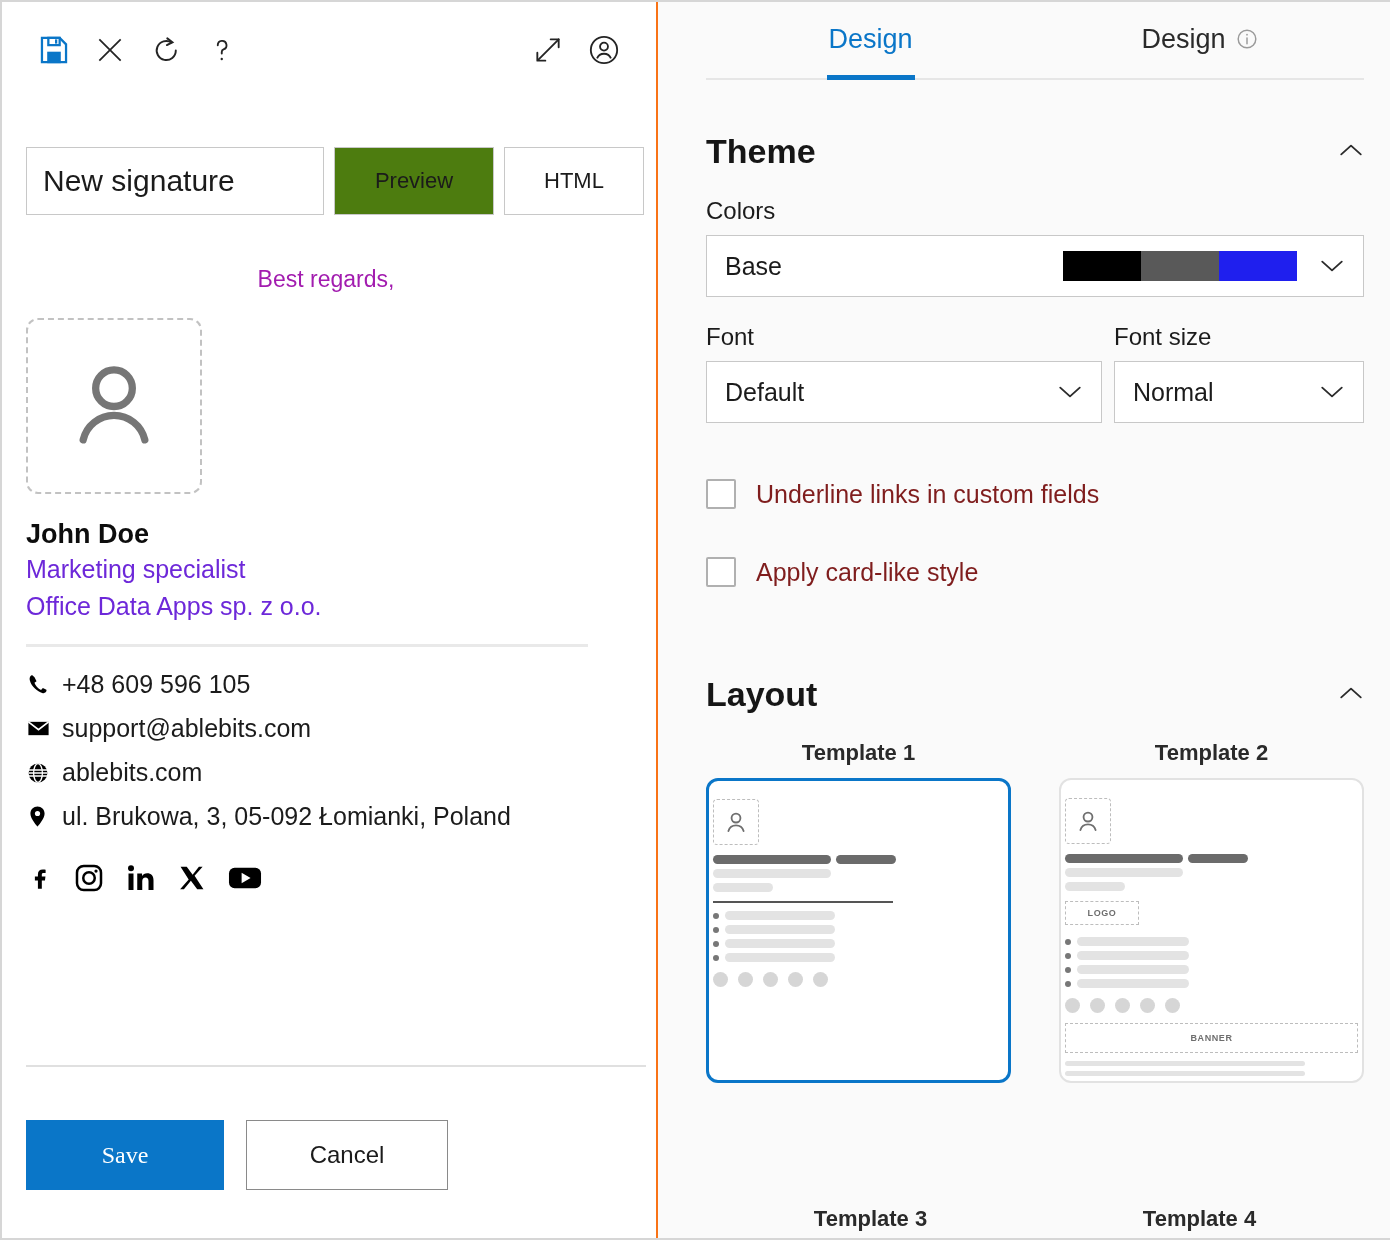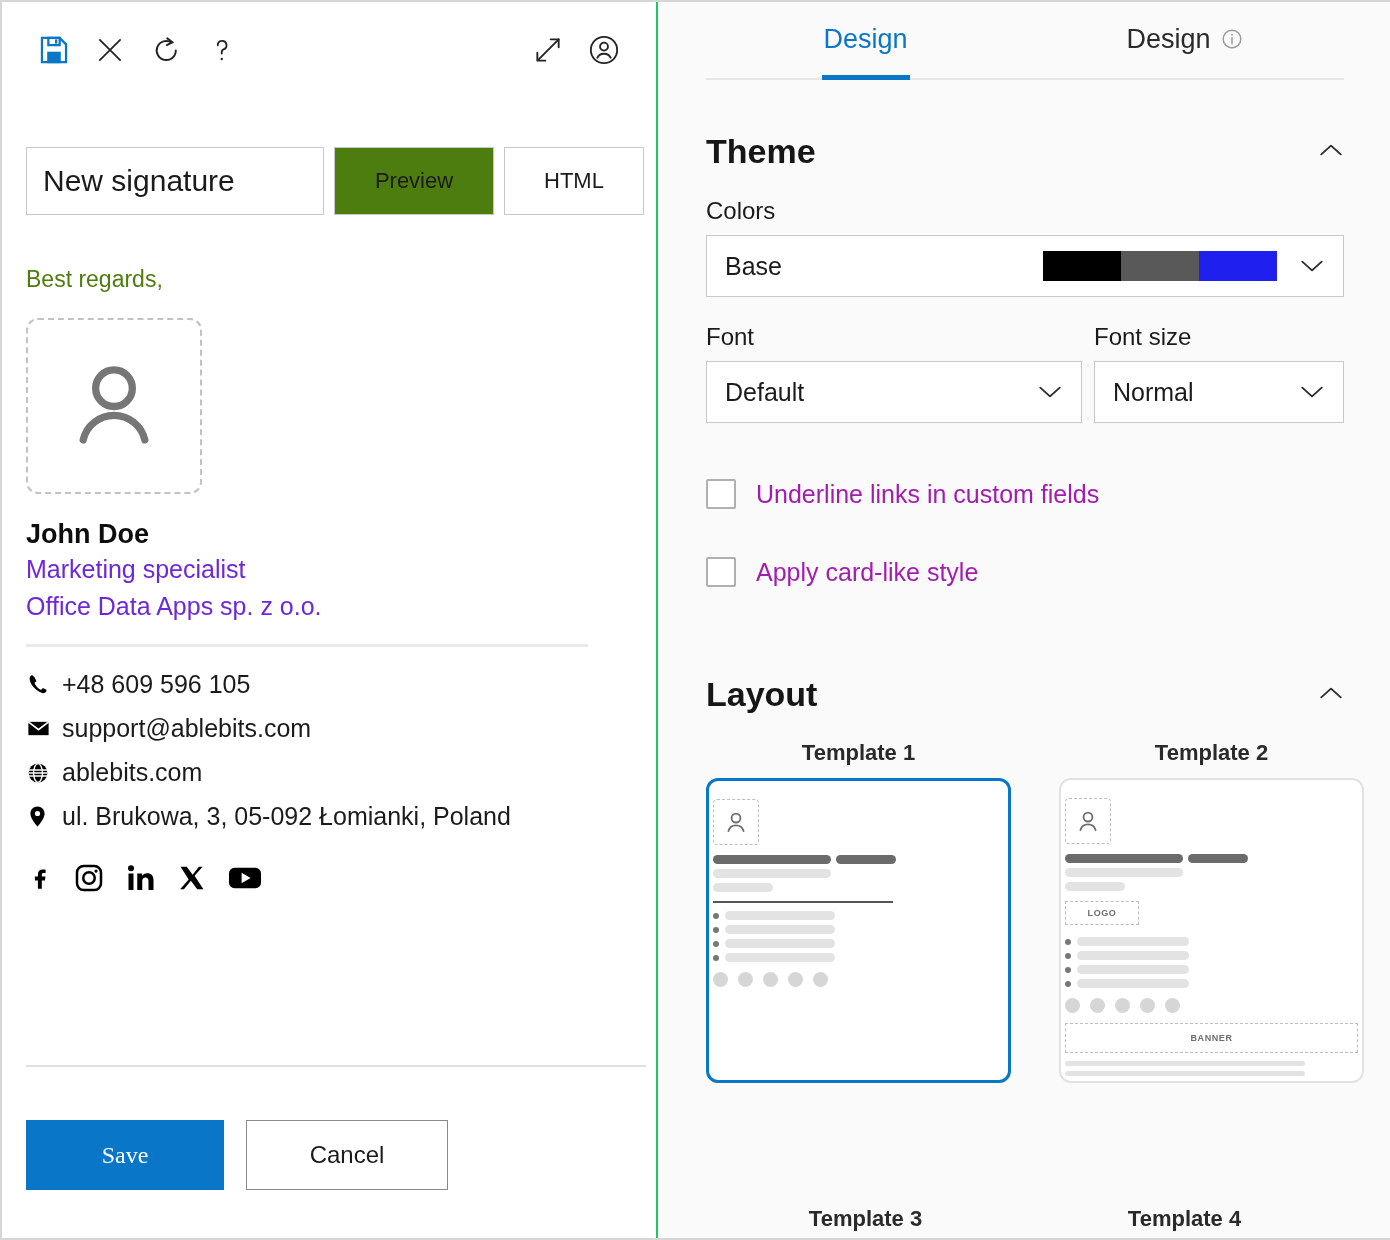--- a/index.html
+++ b/index.html
@@ -16,21 +16,21 @@
     display: flex;
     background: #ffffff;
   }
 
   
   .left-pane {
     width: 656px;
     height: 100%;
     background: #ffffff;
     position: relative;
-    border-right: 2px solid #22c55e;
+    border-right: 2px solid #f97316;
     flex: 0 0 656px;
   }
 
   .toolbar {
     position: absolute;
     top: 22px; left: 24px; right: 24px;
     height: 52px;
     display: flex;
     align-items: center;
   }
@@ -71,21 +71,21 @@
   }
   .seg-btn.preview { width: 160px; margin-left: 10px; background: #4d7c0f; border-color: #c8c8c8; }
   .seg-btn.html { width: 140px; margin-left: 10px; }
 
   
   .sig-body {
     position: absolute;
     top: 264px; left: 24px;
     width: 600px;
   }
-  .greeting { font-size: 23px; color: #4d7c0f; line-height: 1.2; }
+  .greeting { font-size: 23px; color: #a21caf; line-height: 1.2; text-align: center; }
 
   .avatar-box {
     margin-top: 24px;
     width: 176px; height: 176px;
     border: 2px dashed #c2c2c2;
     border-radius: 12px;
     display: flex; align-items: center; justify-content: center;
   }
 
   .person-name { margin-top: 24px; font-size: 27px; font-weight: bold; color: #0d0d0d; line-height: 1.25; }
@@ -238,24 +238,24 @@
   }
   .check-row.first { margin-top: 46px; }
   .check-row.second { margin-top: 28px; }
   .cbox {
     width: 30px; height: 30px;
     border: 2px solid #b0b0b0;
     background: #ffffff;
     border-radius: 2px;
     flex: 0 0 30px;
   }
-  .check-lbl { margin-left: 20px; font-size: 25px; color: #a21caf; }
+  .check-lbl { margin-left: 20px; font-size: 25px; color: #7f1d1d; }
 
   .layout-grid {
-    margin: 26px 28px 0 48px;
+    margin: 26px 48px 0 48px;
     display: grid;
     grid-template-columns: 1fr 1fr;
     column-gap: 48px;
     row-gap: 0px;
   }
   .tpl-cell { display: flex; flex-direction: column; align-items: center; }
   .tpl-label { font-size: 22px; font-weight: bold; color: #2a2a2a; margin-bottom: 12px; }
   .tpl-card {
     width: 305px; height: 305px;
     background: #ffffff;

